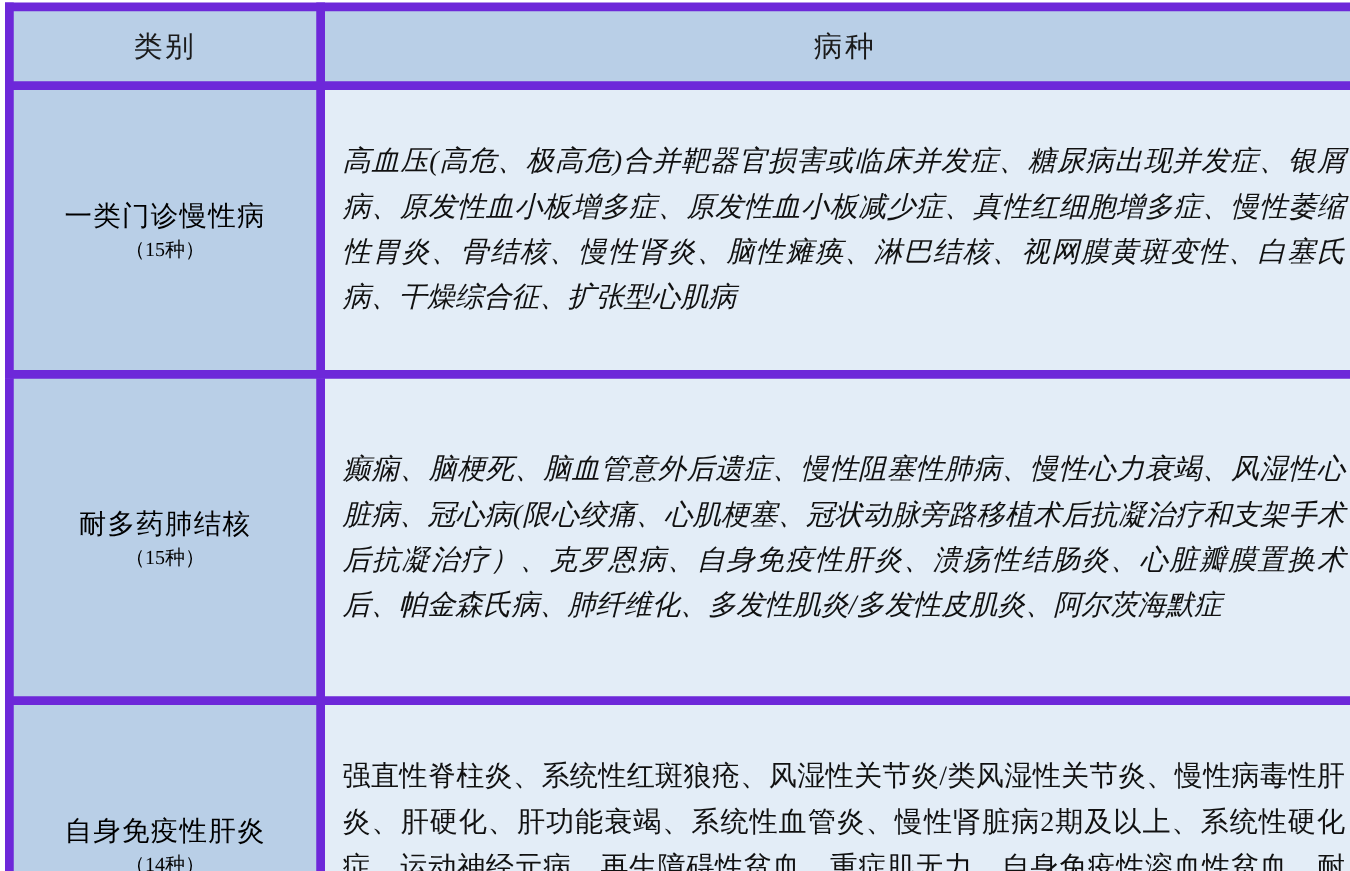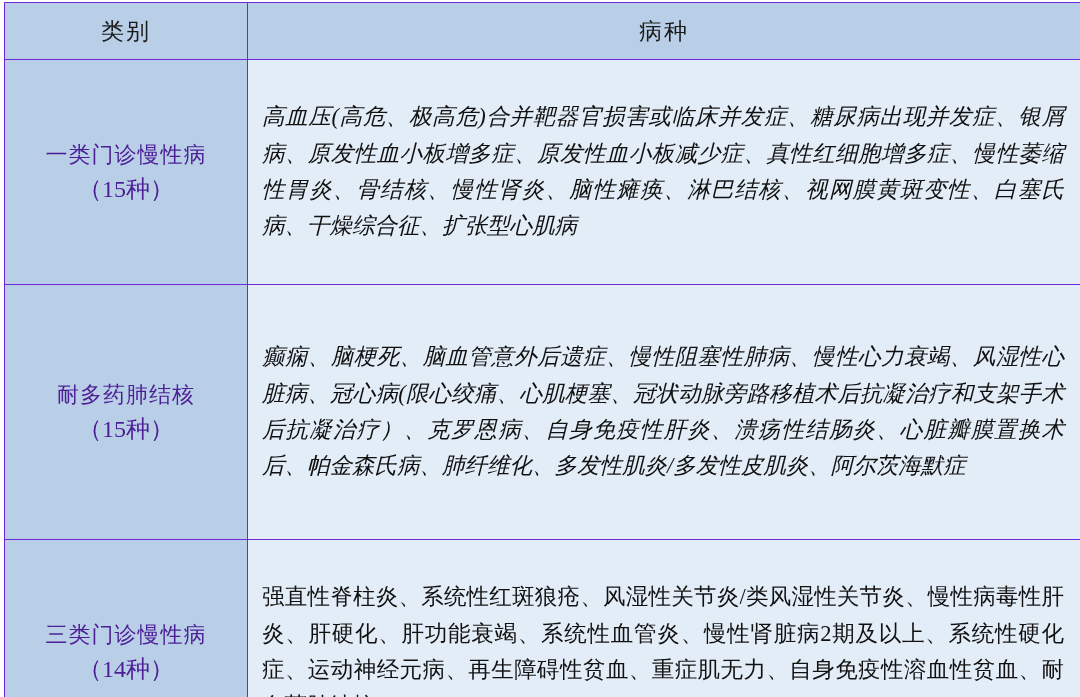--- a/index.html
+++ b/index.html
@@ -19,21 +19,21 @@
     box-sizing: border-box;
     padding: 2px 4px 2px 4px;
   }
   table.disease-table {
     border-collapse: collapse;
     width: 1072px;
     table-layout: fixed;
   }
   table.disease-table th,
   table.disease-table td {
-    border: 1px solid #6d28d9;
+    border: 7px solid #6d28d9;
     vertical-align: middle;
   }
   th.col-category, td.cell-category {
     width: 240px;
   }
   th.col-disease, td.cell-disease {
     width: 830px;
   }
   
   tr.header-row th {
@@ -42,32 +42,32 @@
     font-weight: normal;
     font-size: 23px;
     color: #1a1a1a;
     height: 54px;
     letter-spacing: 2px;
   }
   
   td.cell-category {
     background: #b9cfe7;
     text-align: center;
-    color: #4c1d95;
+    color: #000000;
     padding: 6px 8px;
   }
   .cat-name {
     font-size: 22px;
     letter-spacing: 1px;
     line-height: 1.5;
     display: block;
     white-space: nowrap;
   }
   .cat-count {
-    font-size: 24px;
+    font-size: 16px;
     letter-spacing: 0px;
     line-height: 1.5;
     display: block;
   }
   
   td.cell-disease {
     background: #e3edf7;
     color: #111111;
     font-size: 22.5px;
     line-height: 1.62;
@@ -98,20 +98,20 @@
       </tr>
       <tr class="row-2">
         <td class="cell-category">
           <span class="cat-name">耐多药肺结核</span>
           <span class="cat-count">（15种）</span>
         </td>
         <td class="cell-disease">癫痫、脑梗死、脑血管意外后遗症、慢性阻塞性肺病、慢性心力衰竭、风湿性心脏病、冠心病(限心绞痛、心肌梗塞、冠状动脉旁路移植术后抗凝治疗和支架手术后抗凝治疗）、克罗恩病、自身免疫性肝炎、溃疡性结肠炎、心脏瓣膜置换术后、帕金森氏病、肺纤维化、多发性肌炎/多发性皮肌炎、阿尔茨海默症</td>
       </tr>
       <tr class="row-3">
         <td class="cell-category">
-          <span class="cat-name">三类门诊慢性病</span>
+          <span class="cat-name">自身免疫性肝炎</span>
           <span class="cat-count">（14种）</span>
         </td>
         <td class="cell-disease">强直性脊柱炎、系统性红斑狼疮、风湿性关节炎/类风湿性关节炎、慢性病毒性肝炎、肝硬化、肝功能衰竭、系统性血管炎、慢性肾脏病2期及以上、系统性硬化症、运动神经元病、再生障碍性贫血、重症肌无力、自身免疫性溶血性贫血、耐多药肺结核</td>
       </tr>
     </tbody>
   </table>
 </div>
 
 </body></html>

